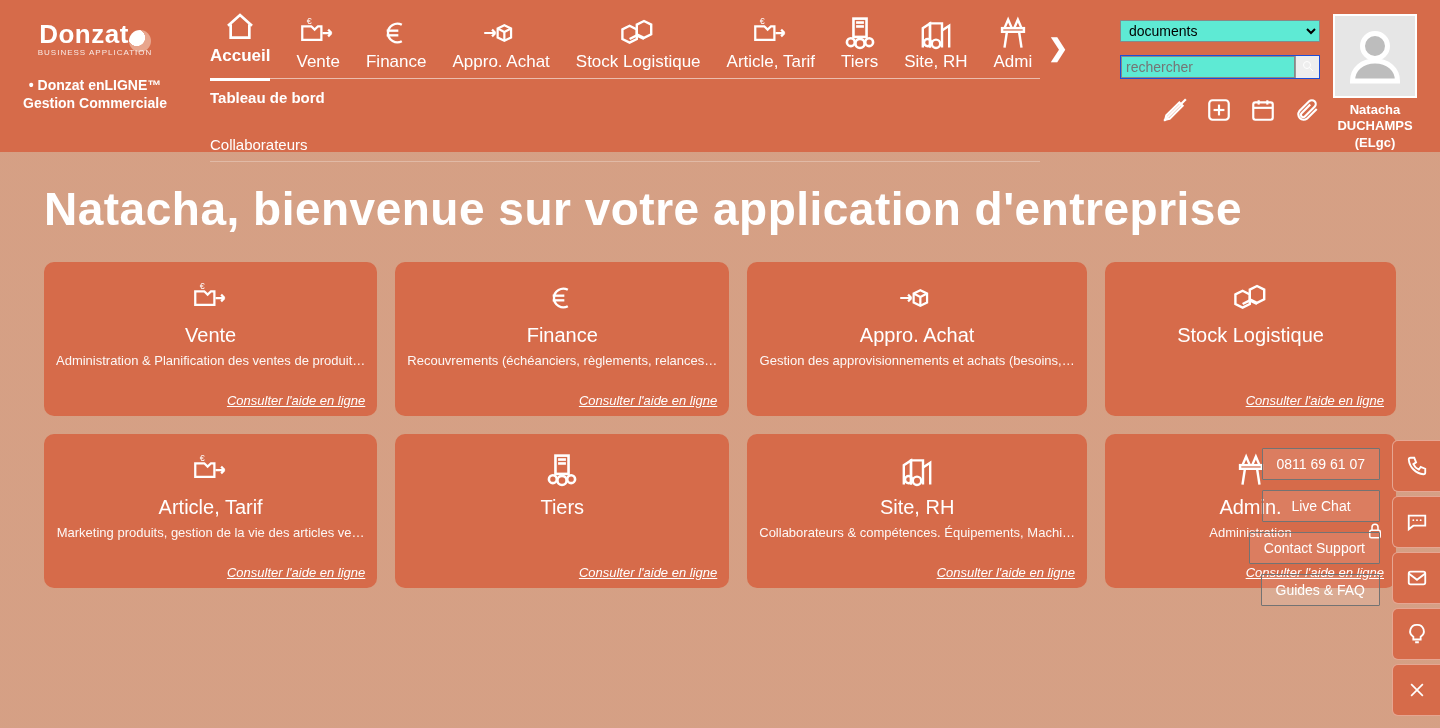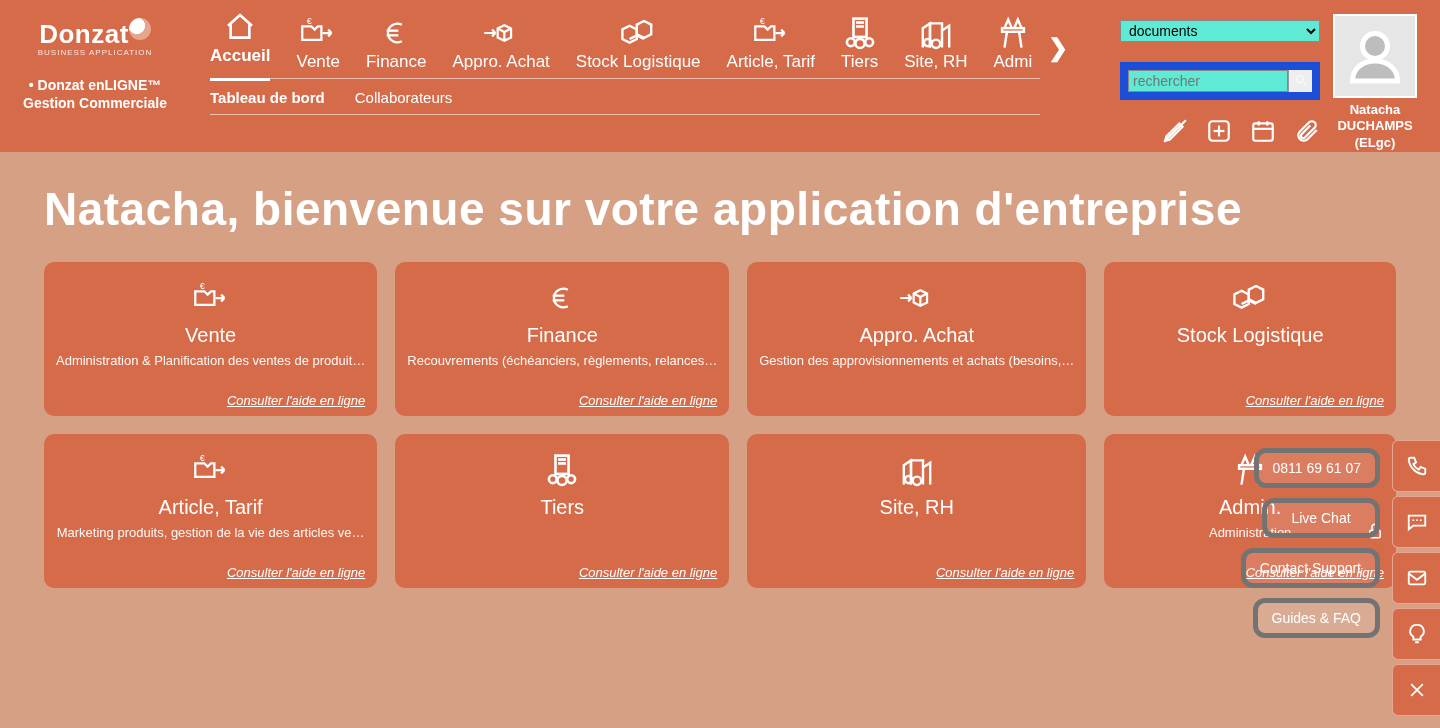--- a/index.html
+++ b/index.html
@@ -27,21 +27,21 @@
     text-align: center;
     font-size: 13px;
     line-height: 1.3;
     padding-top: 10px;
   }
   .brand-logo {
     font-size: 26px;
     font-weight: bold;
     letter-spacing: .5px;
     display: flex;
-    align-items: flex-start;
+    align-items: flex-end;
     justify-content: center;
   }
   .brand-logo .swirl {
     width: 22px; height: 22px; border-radius: 50%;
     background: radial-gradient(circle at 35% 35%, #fff 0 40%, transparent 42%), #e8a58d;
     display:inline-block;
   }
   .brand-sub { font-size: 8px; letter-spacing: 1px; opacity:.85; margin-top:-4px;}
   .brand-desc { margin-top: 18px; font-weight: bold; font-size: 14px;}
   .brand-desc .dot::before{content:"•"; margin-right:4px;}
@@ -80,38 +80,39 @@
   .nav-next {
     position:absolute; right:-28px; top:24px; font-size:24px; font-weight:bold; cursor:pointer;
   }
   .sub-nav {
     display: flex;
     gap: 30px;
     font-size: 15px;
     padding: 10px 0 8px 0;
     border-bottom: 1px solid rgba(255,255,255,.55);
     width: 830px;
+    flex-direction: column;
   }
   .sub-nav .sub-item { cursor:pointer; }
   .sub-nav .sub-item.active { font-weight: bold; }
 
   .search-col {
     width: 200px;
     padding-top: 12px;
   }
   .search-col select,
   .search-col .search-row input {
     width: 100%;
     font-size: 14px;
     height: 22px;
     border: 1px solid #888;
     background: #5eead4;
     padding: 0 4px;
   }
-  .search-row { display:flex; margin-top:20px; border:8px solid #1d4ed8;}
+  .search-row { display:flex; margin-top:13px; border:1px solid #1d4ed8;}
   .search-row input { border:none; flex:1; background:#eee; color:#555;}
   .search-row button {
     width:24px; background:#eee; border:none; border-left:1px solid #999;
     cursor:pointer; font-size:13px;
   }
   .tool-icons {
     display:flex; gap:18px; justify-content:flex-end;
     margin-top:18px; font-size:22px;
   }
   .tool-icons span{cursor:pointer;}
@@ -182,22 +183,22 @@
     border:1px solid rgba(255,255,255,.4); border-right:none;
     font-size:20px; cursor:pointer;
     border-top-left-radius:6px; border-bottom-left-radius:6px;
   }
   .float-btns{
     position:absolute; right:60px; top:448px;
     display:flex; flex-direction:column; gap:10px; align-items:flex-end;
   }
   .float-btns .fbtn{
     background:rgba(255,255,255,.12);
-    border:5px solid #737373; color:#fff;
-    border-radius:12px;
+    border:1px solid #737373; color:#fff;
+    border-radius:1px;
     padding:7px 14px;
     font-size:14px;
     cursor:pointer;
     min-width:118px;
     text-align:center;
   }
 
   
   svg{stroke:#fff; fill:none; stroke-width:2;}
 </style>
@@ -435,20 +436,21 @@
         <div class="cicn">
           <svg width="36" height="34" viewBox="0 0 30 28">
             <path d="M4 26V10l6-4v20"></path>
             <path d="M10 26V6h10v20"></path>
             <path d="M20 12l6-4v18"></path>
             <circle cx="8" cy="22" r="3"></circle>
             <circle cx="15" cy="23" r="3.5"></circle>
           </svg>
         </div>
         <h3>Site, RH</h3>
+        <p>Collaborateurs &amp; compétences. Équipements, Machi…</p>
         <a class="help">Consulter l'aide en ligne</a>
       </div>
       <div class="card">
         <div class="cicn">
           <svg width="30" height="34" viewBox="0 0 24 28">
             <path d="M5 10l3-7 3 7"></path>
             <path d="M13 10l3-7 3 7"></path>
             <rect x="3" y="10" width="18" height="3"></rect>
             <line x1="7" y1="13" x2="5" y2="26"></line>
             <line x1="17" y1="13" x2="19" y2="26"></line>

